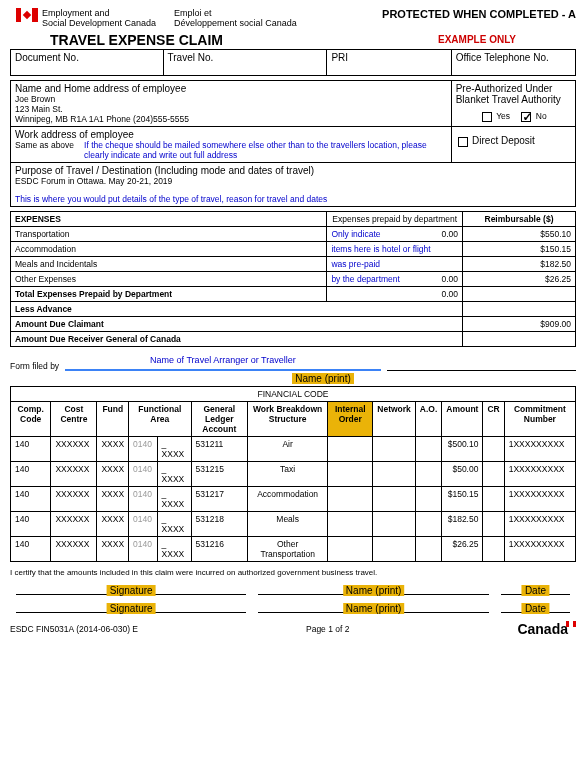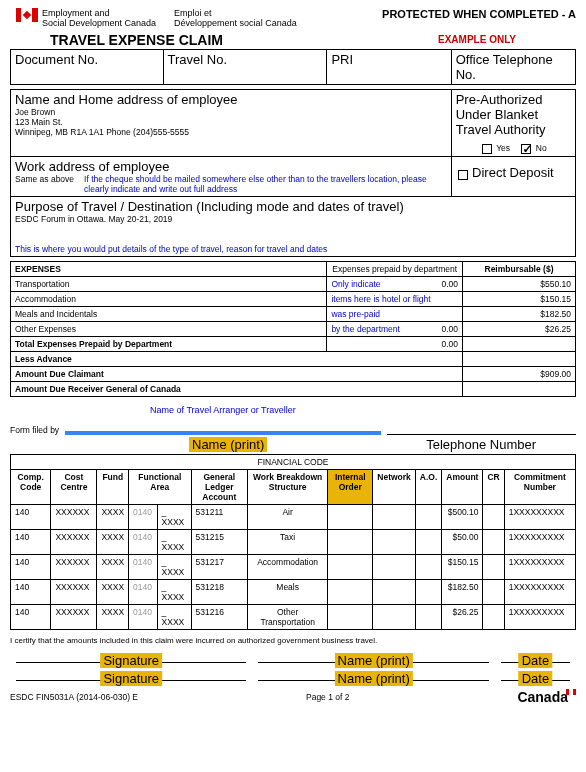--- a/index.html
+++ b/index.html
@@ -7,37 +7,37 @@
   .page { padding: 8px 10px; }
   .header-row { display: flex; align-items: flex-start; justify-content: space-between; }
   .flag { display: inline-block; width: 22px; height: 14px; background: linear-gradient(to right, #d00 0 25%, #fff 25% 75%, #d00 75%); position: relative; margin-right: 4px; vertical-align: top;}
   .flag::after { content:""; position:absolute; left:50%; top:50%; width:6px; height:6px; background:#d00; transform: translate(-50%,-50%) rotate(45deg);}
   .dept { display: flex; gap: 18px; font-size: 9px; }
   .prot { font-size: 11px; font-weight: bold; }
   .title { font-size: 14px; font-weight: bold; margin-top: 4px; margin-left: 40px;}
   .example { color: #c00; font-size: 10px; font-weight: bold; text-align: right; margin-top: -14px; margin-right: 60px;}
   table.grid { border-collapse: collapse; width: 100%; margin-top: 4px; }
   table.grid td, table.grid th { border: 1px solid #000; padding: 2px 4px; vertical-align: top; font-size: 8.5px;}
-  .small-label { font-size: 13px; }
+  .small-label { font-size: 10px; }
   .checkbox { display: inline-block; width: 10px; height: 10px; border: 1px solid #000; vertical-align: middle; margin: 0 2px; position: relative;}
   .checkbox.checked::after { content:"✓"; position:absolute; left:0; top:-3px; font-size:12px; font-weight:bold;}
   .blue { color: #00c; }
   .bold { font-weight: bold; }
   .right { text-align: right; }
   .center { text-align: center; }
   .hl { background: #eab308; padding: 0 3px; }
   .fin td, .fin th { font-size: 8px; padding: 2px 3px; }
   .cert-row { display: flex; justify-content: space-between; margin-top: 6px; }
   .sigline { flex: 1; border-bottom: 1px solid #000; margin: 0 6px; position: relative; height: 12px;}
   .siglabel { position: absolute; left: 50%; transform: translateX(-50%); top: 2px; }
   .footer { display: flex; justify-content: space-between; align-items: center; margin-top: 8px; font-size: 8.5px;}
   .canada { font-weight: bold; font-size: 14px; position: relative;}
   .canada .flagmini { display:inline-block; width:10px; height:6px; background: linear-gradient(to right,#d00 0 30%,#fff 30% 70%,#d00 70%); vertical-align: top; margin-left:-2px;}
   .form-filed { display: flex; align-items: flex-end; margin-top: 8px; gap: 6px;}
-  .form-filed .line { flex:1; border-bottom: 4px solid #3b82f6; text-align:center; position:relative; padding-bottom:14px;}
+  .form-filed .line { flex:1; border-bottom: 2px solid #3b82f6; text-align:center; position:relative; padding-bottom:2px;}
   .form-filed .label { font-size: 8.5px; }
   .tel { flex:0.6; border-bottom:1px solid #000; text-align:center;}
 </style>
 </head>
 <body>
 <div class="page">
 
 <div class="header-row">
   <div style="display:flex; align-items:flex-start;margin-left:6px;">
     <span class="flag"></span>
@@ -100,21 +100,21 @@
       <div style="margin-top:6px;">
         <span class="checkbox"></span>
         <span class="small-label">Direct Deposit</span>
       </div>
     </td>
   </tr>
   <tr>
     <td colspan="2">
       <div class="small-label">Purpose of Travel / Destination (Including mode and dates of travel)</div>
       <div>ESDC Forum in Ottawa. May 20-21, 2019</div>
-      <div class="blue" style="margin-top:20px">This is where you would put details of the type of travel, reason for travel and dates</div>
+      <div class="blue" style="margin-top:8px">This is where you would put details of the type of travel, reason for travel and dates</div>
     </td>
   </tr>
 </tbody>
     </table>
 
 <table class="grid">
   <tbody>
         <tr>
     <td class="bold" style="width:56%">EXPENSES</td>
     <td class="small-label center" style="width:24%">Expenses prepaid by department</td>
@@ -169,21 +169,20 @@
 <div class="form-filed">
   <span class="label">Form filed by</span>
   <div class="line">
     <div class="blue" style="margin-bottom:2px">Name of Travel Arranger or Traveller</div>
   </div>
   <div class="tel">&nbsp;</div>
 </div>
 <div style="display:flex; margin-top:2px;">
   <span style="width:60px"></span>
   <div style="flex:1; text-align:center;"><span class="hl small-label">Name (print)</span></div>
-  <div style="flex:0.6; text-align:center;" class="small-label">Telephone Number</div>
 </div>
 
 <table class="grid fin" style="margin-top:2px;">
   <tbody>
         <tr>
           <td colspan="13" class="center small-label">FINANCIAL CODE</td>
         </tr>
   <tr>
     <th>Comp. Code</th>
     <th>Cost Centre</th>

